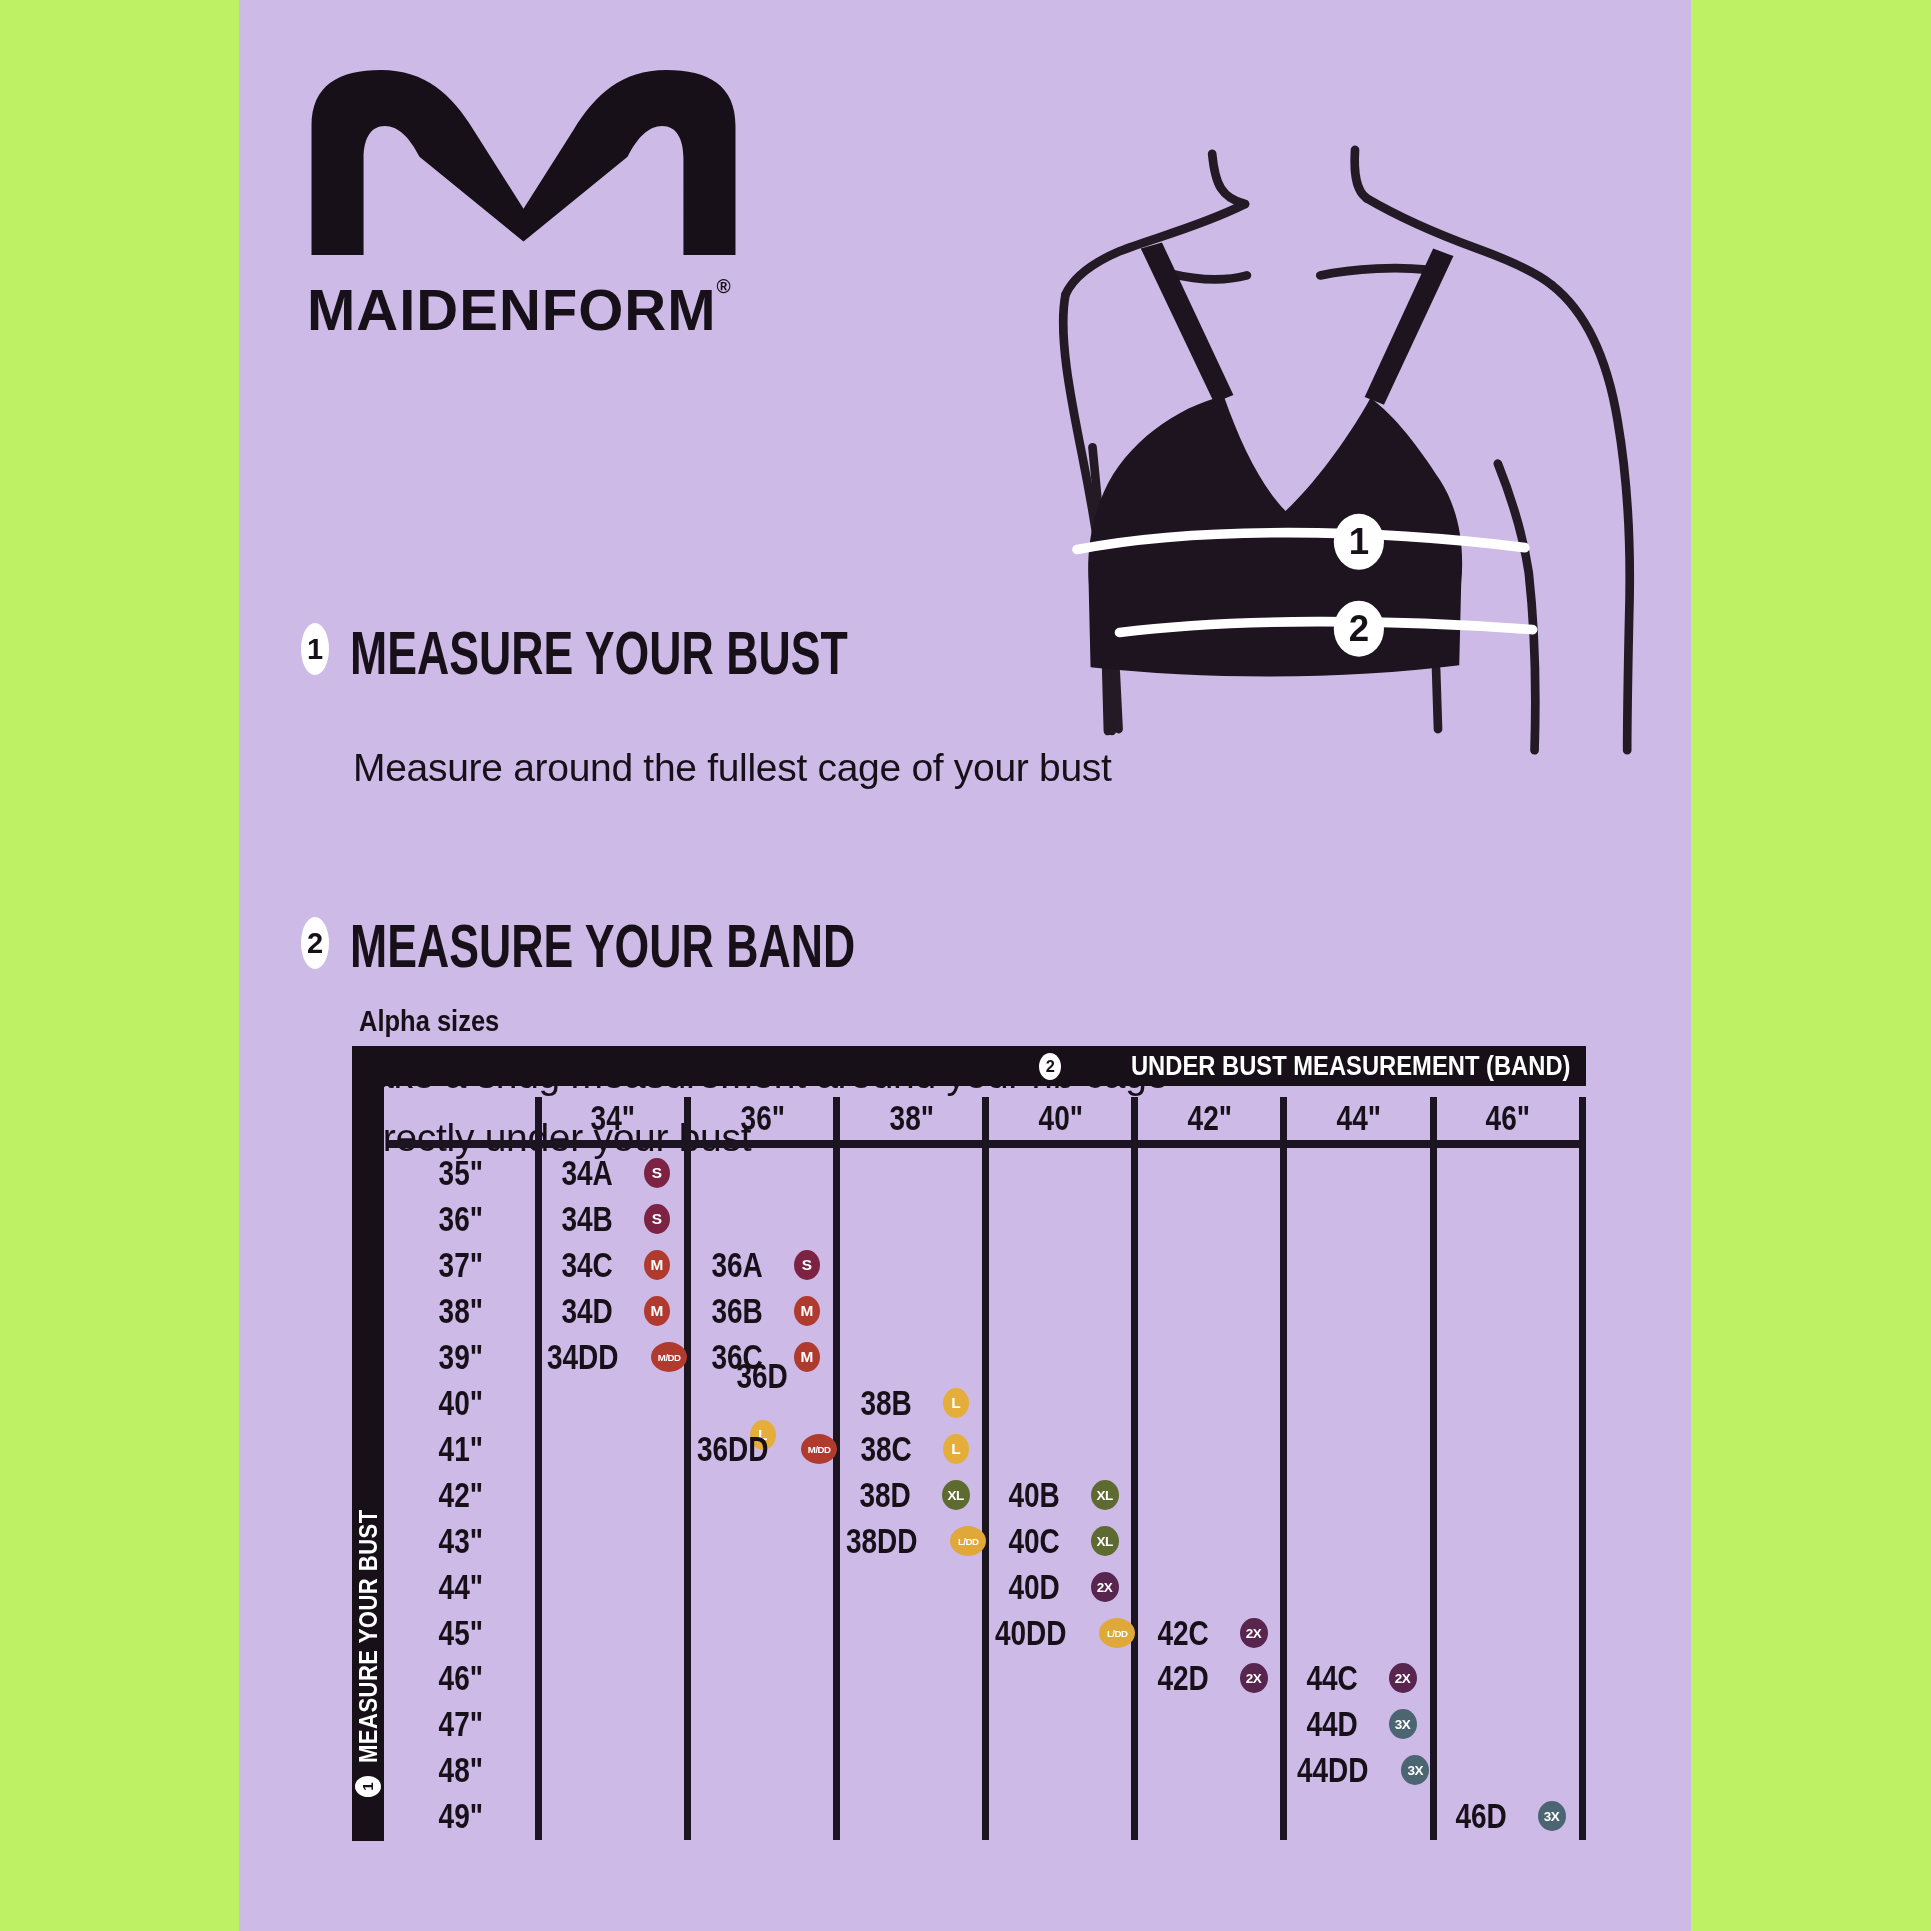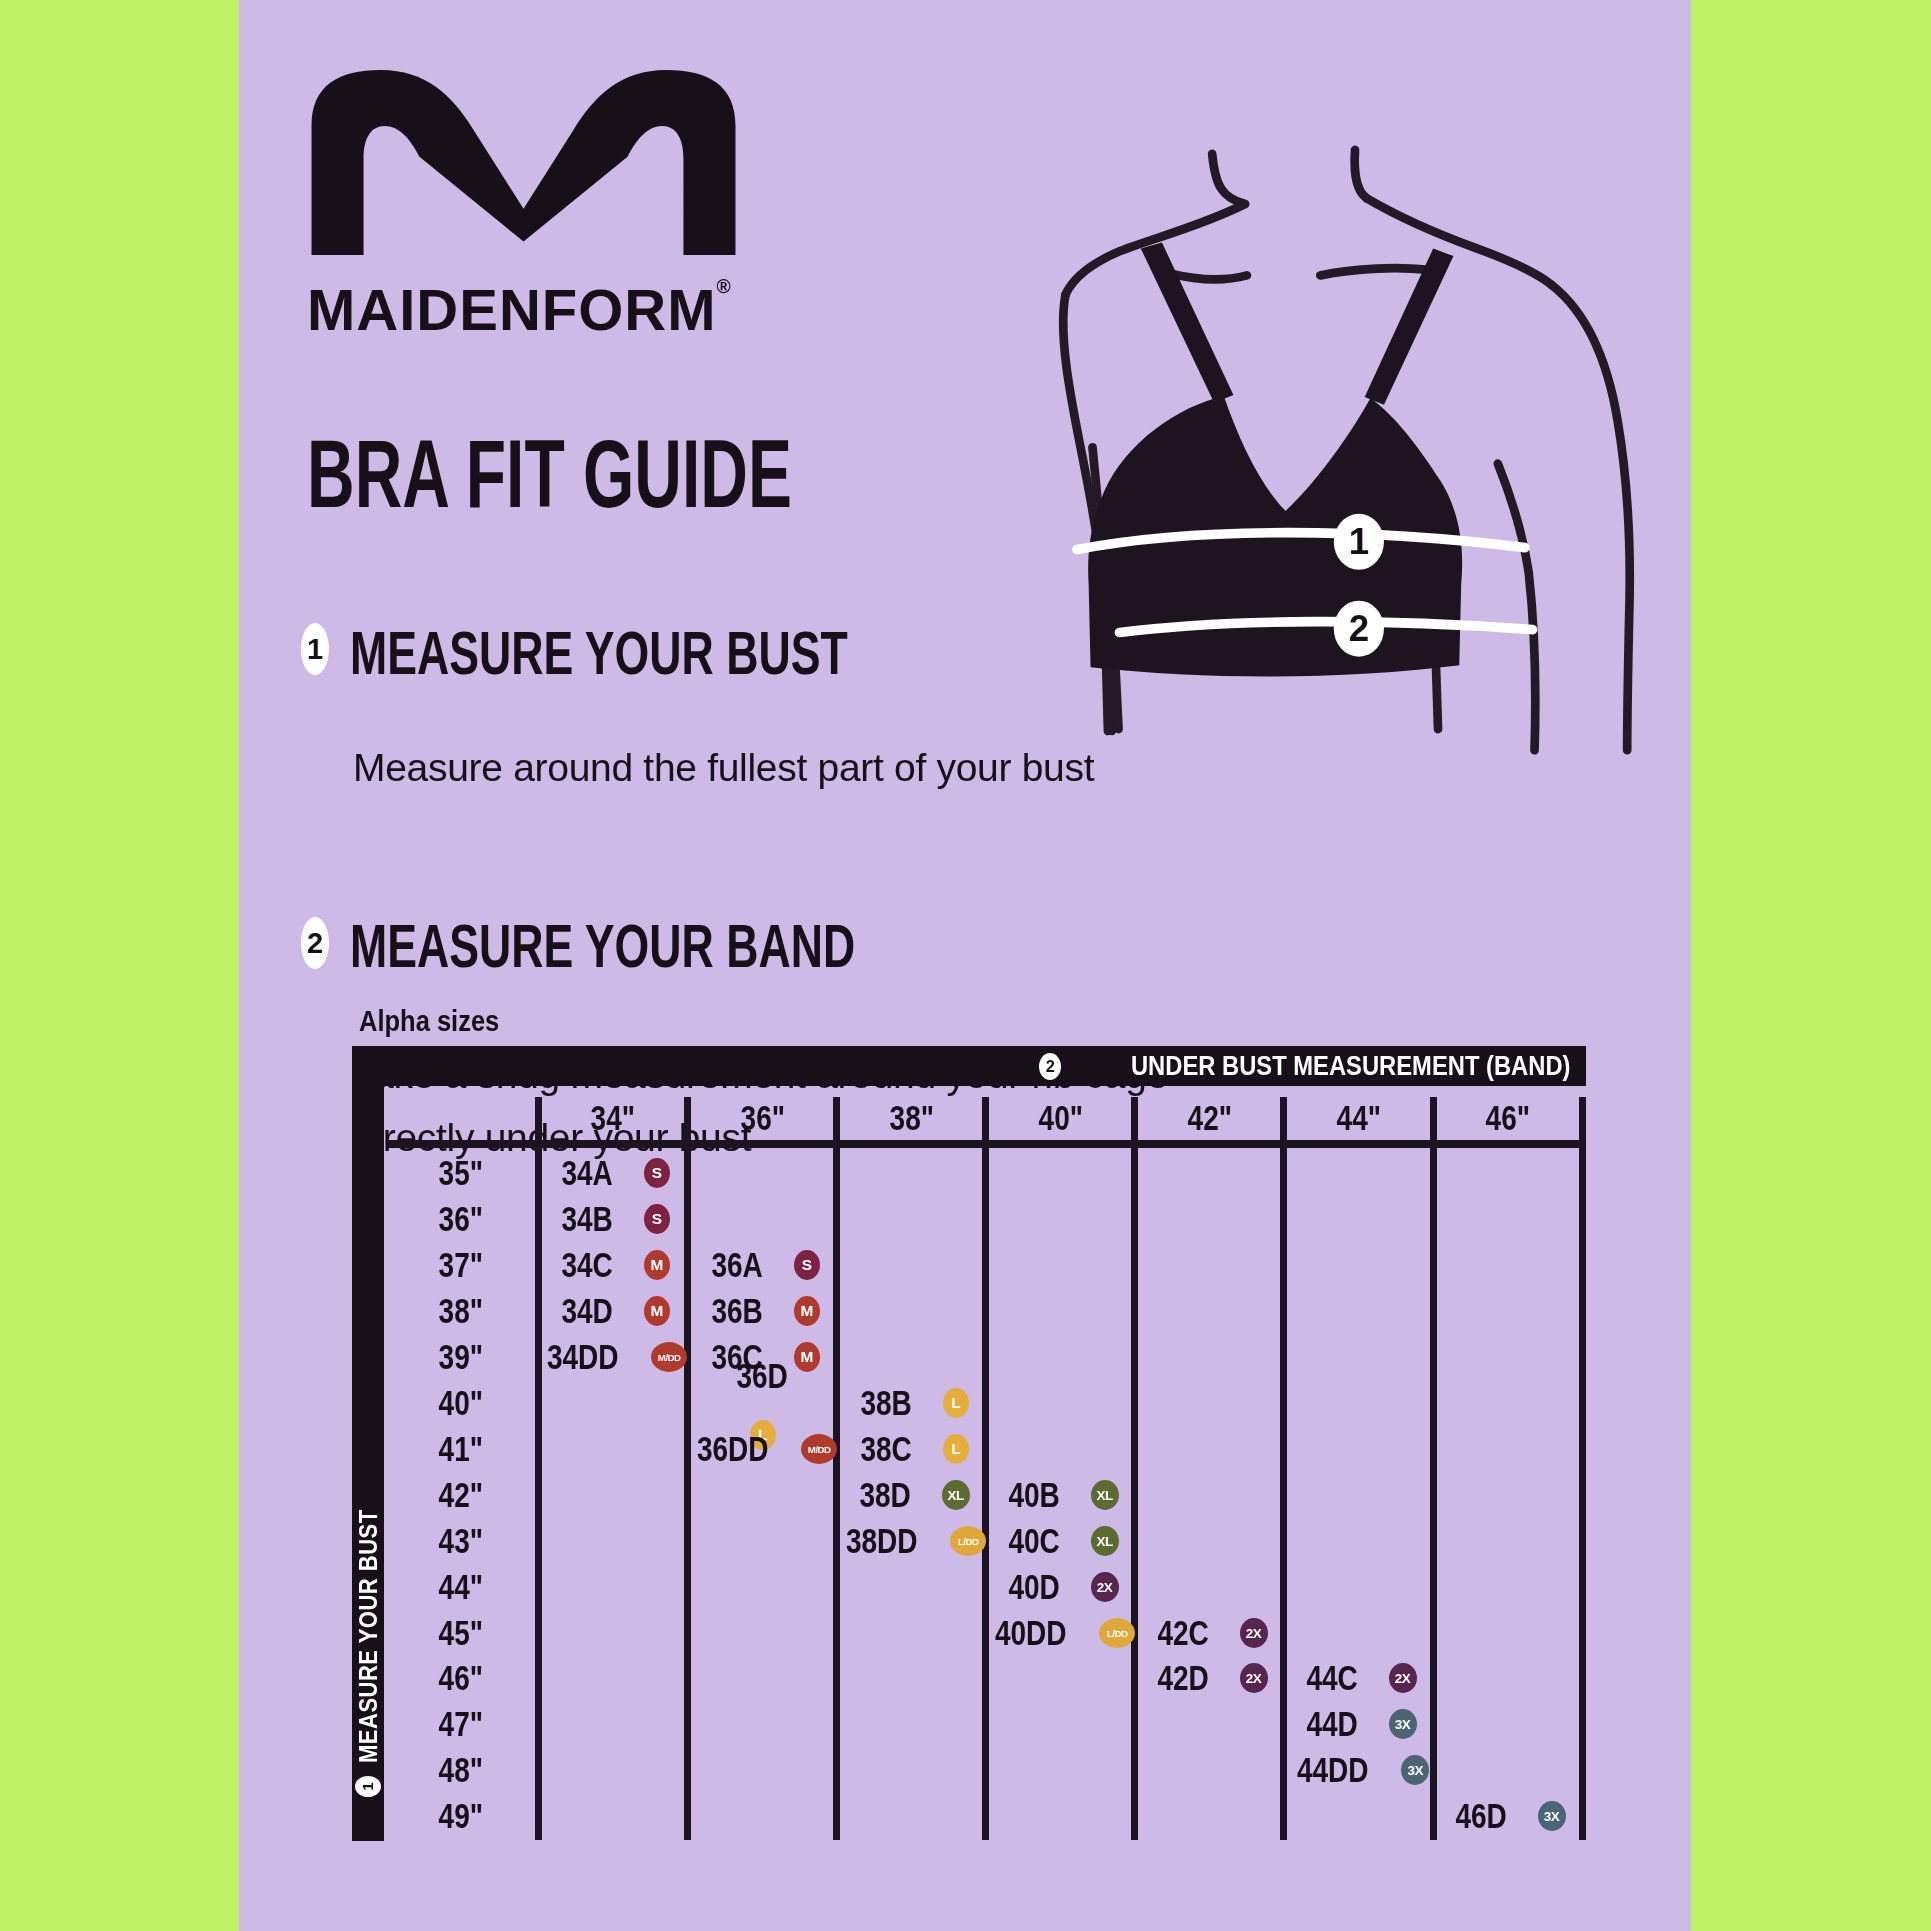--- a/index.html
+++ b/index.html
@@ -65,31 +65,28 @@
       C 350 58 338 70 328 90
       L 220 178
       L 112 90
       C 102 70 90 58 76 58
       C 62 58 54 70 54 92
       L 54 192 Z"></path>
   </svg>
 
   <div class="abs wordmark"><span>MAIDENFORM</span><span class="regmark">®</span></div>
 
-  <div class="abs title">
-    <span class="cnd-left" style="transform:scaleX(.68);">BRA FIT GUIDE</span>
-  </div>
 
   <div class="abs step-marker" style="left:301px;top:623px;">
     <span>1</span>
   </div>
   <div class="abs step-heading" style="left:350px;top:622px;">
     <span class="cnd-left">MEASURE YOUR BUST</span>
   </div>
-  <div class="abs step-body" style="left:353px;top:736px;width:830px;">Measure around the fullest part of your bust</div>
+  <div class="abs step-body" style="left:353px;top:736px;width:830px;">Measure around the fullest cage of your bust</div>
 
   <div class="abs step-marker" style="left:301px;top:917px;">
     <span>2</span>
   </div>
   <div class="abs step-heading" style="left:350px;top:915px;">
     <span class="cnd-left">MEASURE YOUR BAND</span>
   </div>
   <div class="abs step-body" style="left:353px;top:1043px;width:830px;">Take a snug measurement around your rib cage directly under your bust</div>
 
   <svg class="abs" style="left:1023px;top:92px;" width="637" height="695" viewBox="0 0 660 720">

